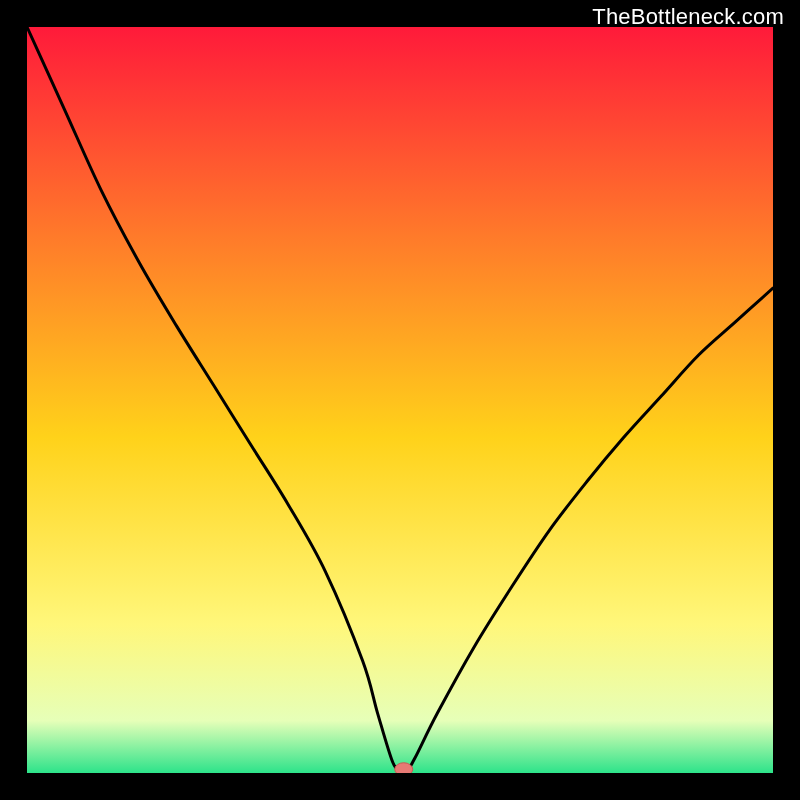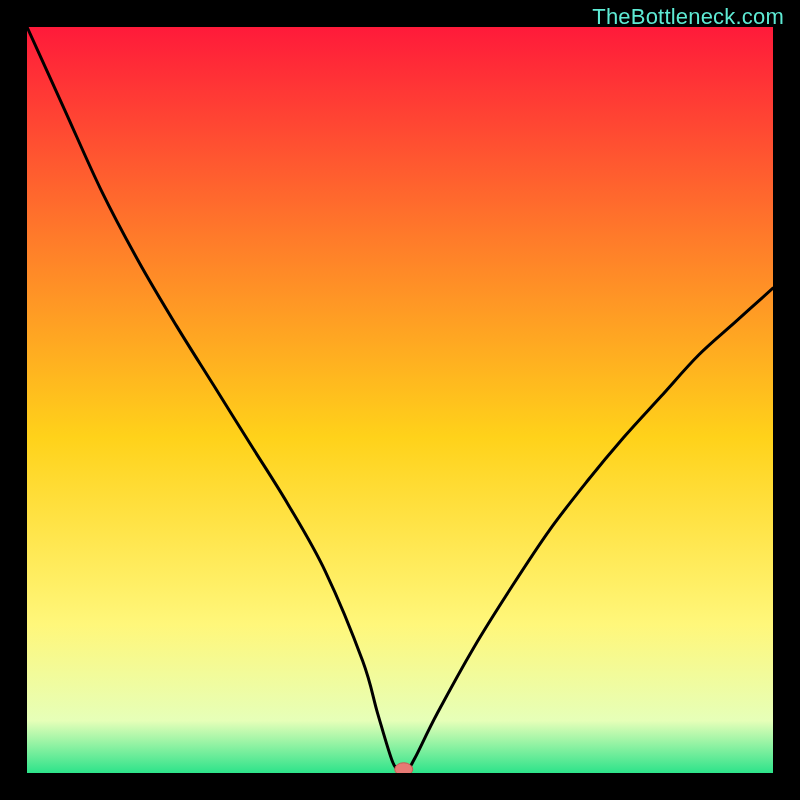--- a/index.html
+++ b/index.html
@@ -16,21 +16,21 @@
     left: 0;
     top: 0;
     width: 800px;
     height: 800px;
     background: #000;
   }
   .watermark {
     position: absolute;
     top: 4px;
     right: 16px;
-    color: #5eead4;
+    color: #ffffff;
     font-size: 22px;
     font-weight: 500;
     letter-spacing: 0.2px;
   }
   .plot {
     position: absolute;
     left: 27px;
     top: 27px;
     width: 746px;
     height: 746px;

